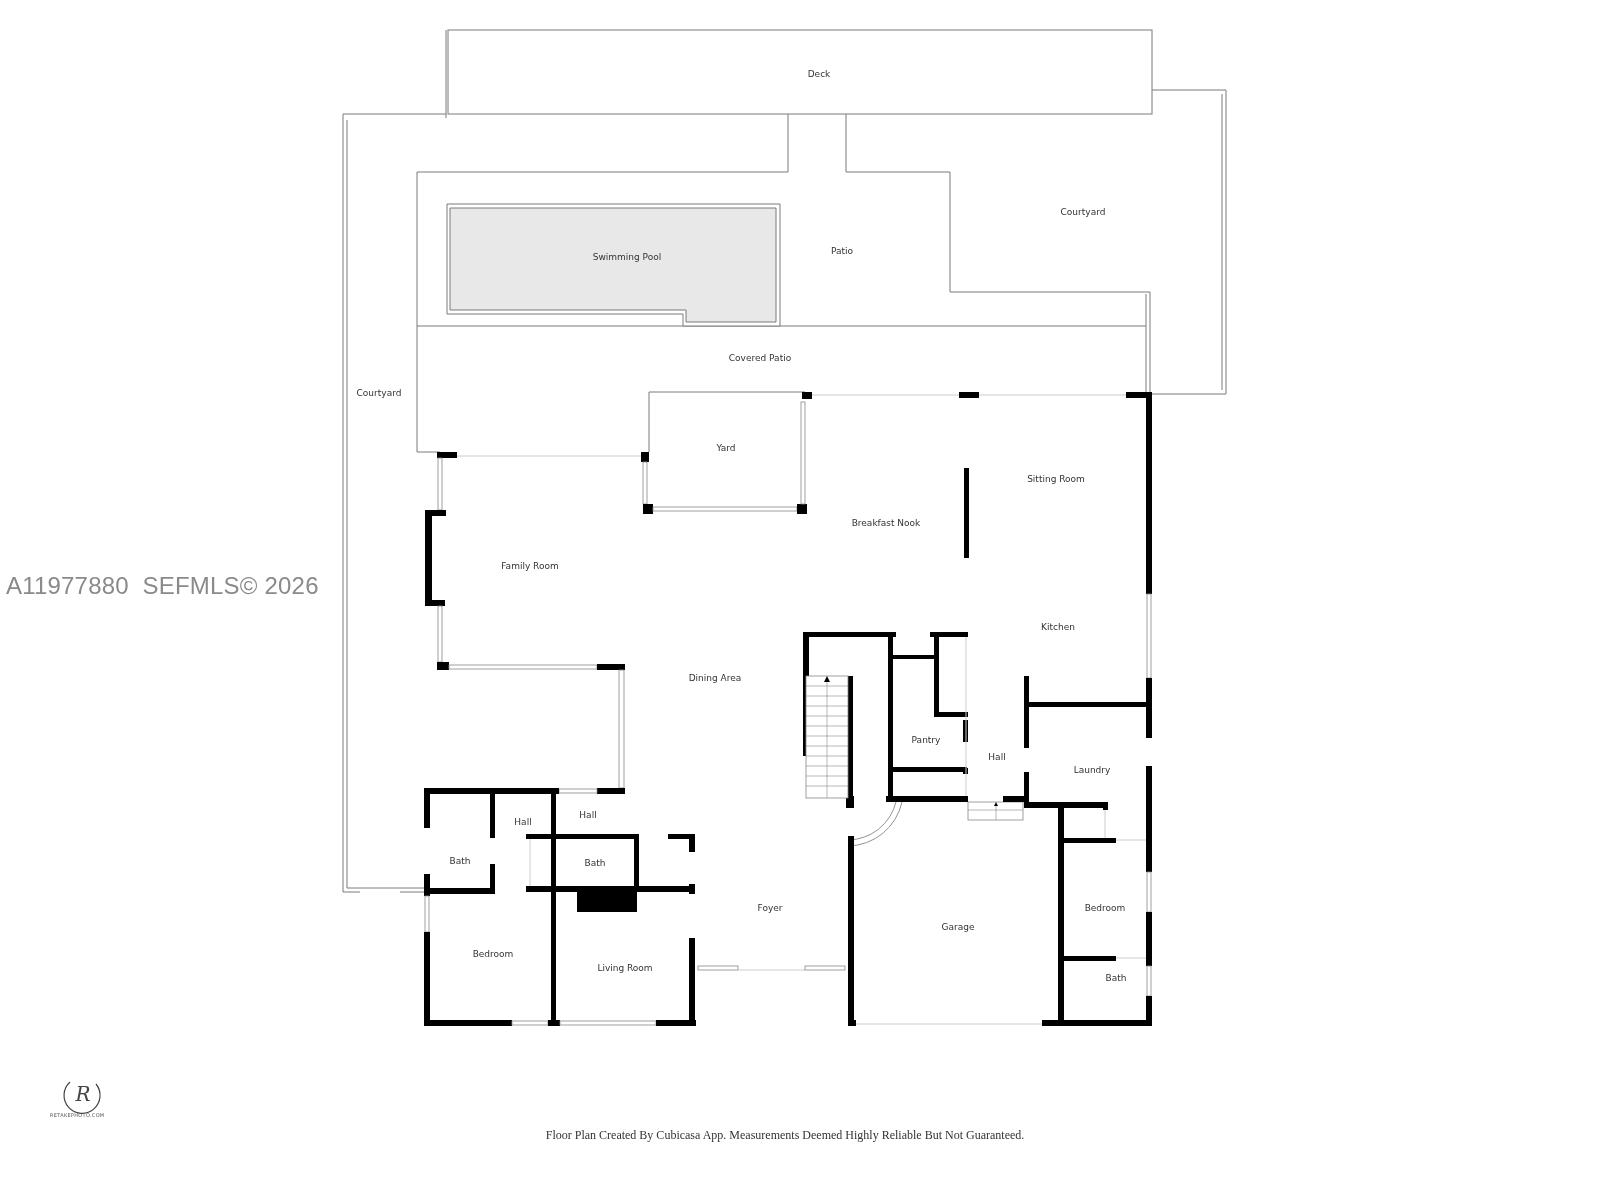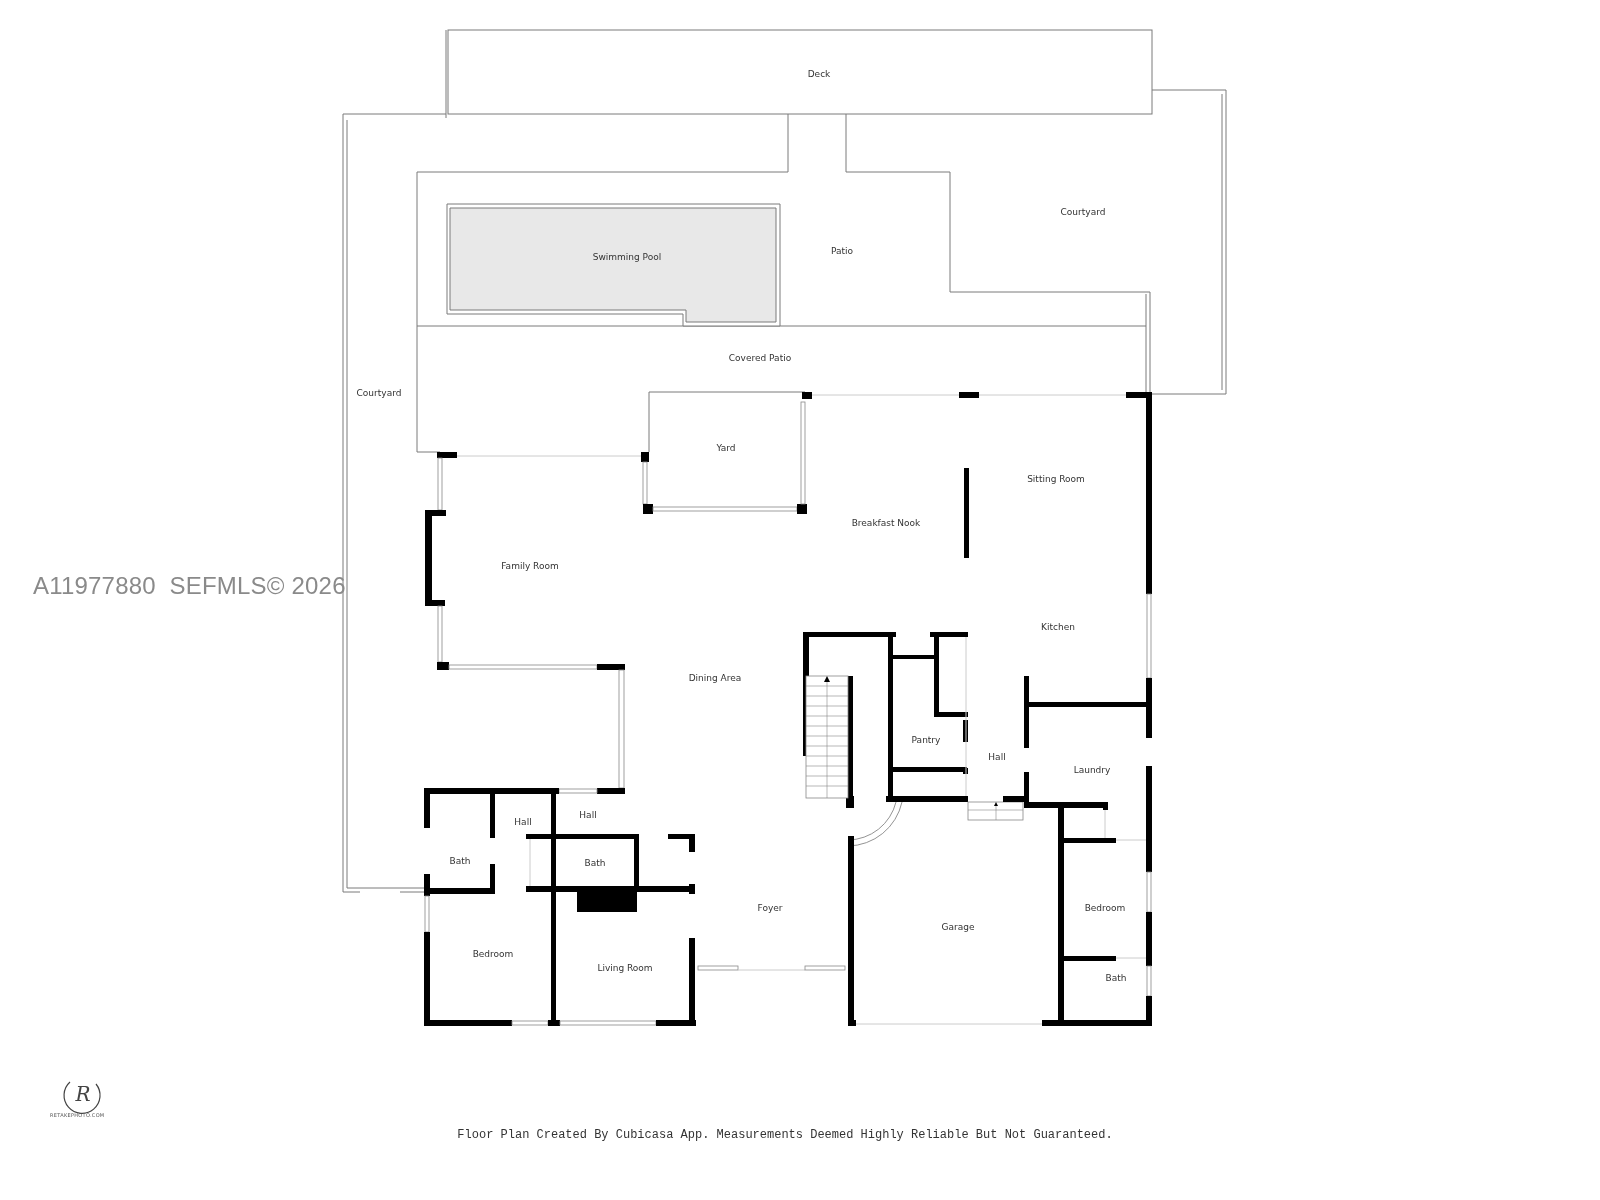--- a/index.html
+++ b/index.html
@@ -1,20 +1,20 @@
 <!DOCTYPE html>
 <html><head>
 <meta charset="utf-8">
 <style>
   html, body { margin: 0; padding: 0; background: #ffffff; }
   body { width: 1600px; height: 1200px; position: relative; overflow: hidden; font-family: "Liberation Sans", sans-serif; }
   #plan { position: absolute; left: 0; top: 0; width: 1600px; height: 1200px; }
   .room-label { font-family: "DejaVu Sans", sans-serif; font-size: 9px; fill: #333333; text-anchor: middle; }
-  .watermark { position: absolute; left: 6px; top: 572px; font-family: "Liberation Sans", sans-serif; font-size: 24px; color: #8a8a8a; letter-spacing: 0.2px; white-space: pre; margin-left: 27px; }
-  .footer { position: absolute; left: 0; width: 1570px; top: 1128px; text-align: center; font-family: Liberation Mono, monospace; font-size: 12px; color: #333333; }
+  .watermark { position: absolute; left: 6px; top: 572px; font-family: "Liberation Sans", sans-serif; font-size: 24px; color: #8a8a8a; letter-spacing: 0.2px; white-space: pre; }
+  .footer { position: absolute; left: 0; width: 1570px; top: 1128px; text-align: center; font-family: Liberation Serif, serif; font-size: 12px; color: #333333; }
   .logo { position: absolute; left: 48px; top: 1068px; width: 70px; height: 60px; }
   .logo-text { position: absolute; left: 50px; top: 1112px; font-family: "DejaVu Sans", sans-serif; font-size: 5px; color: #555555; letter-spacing: 0.3px; }
   .thin { stroke: #7a7a7a; stroke-width: 1; fill: none; }
   .wall { fill: #000000; }
   .win { fill: #ffffff; stroke: #888888; stroke-width: 0.8; }
   .opening { stroke: #cccccc; stroke-width: 1; fill: none; }
 </style>
 </head>
 <body>
 

